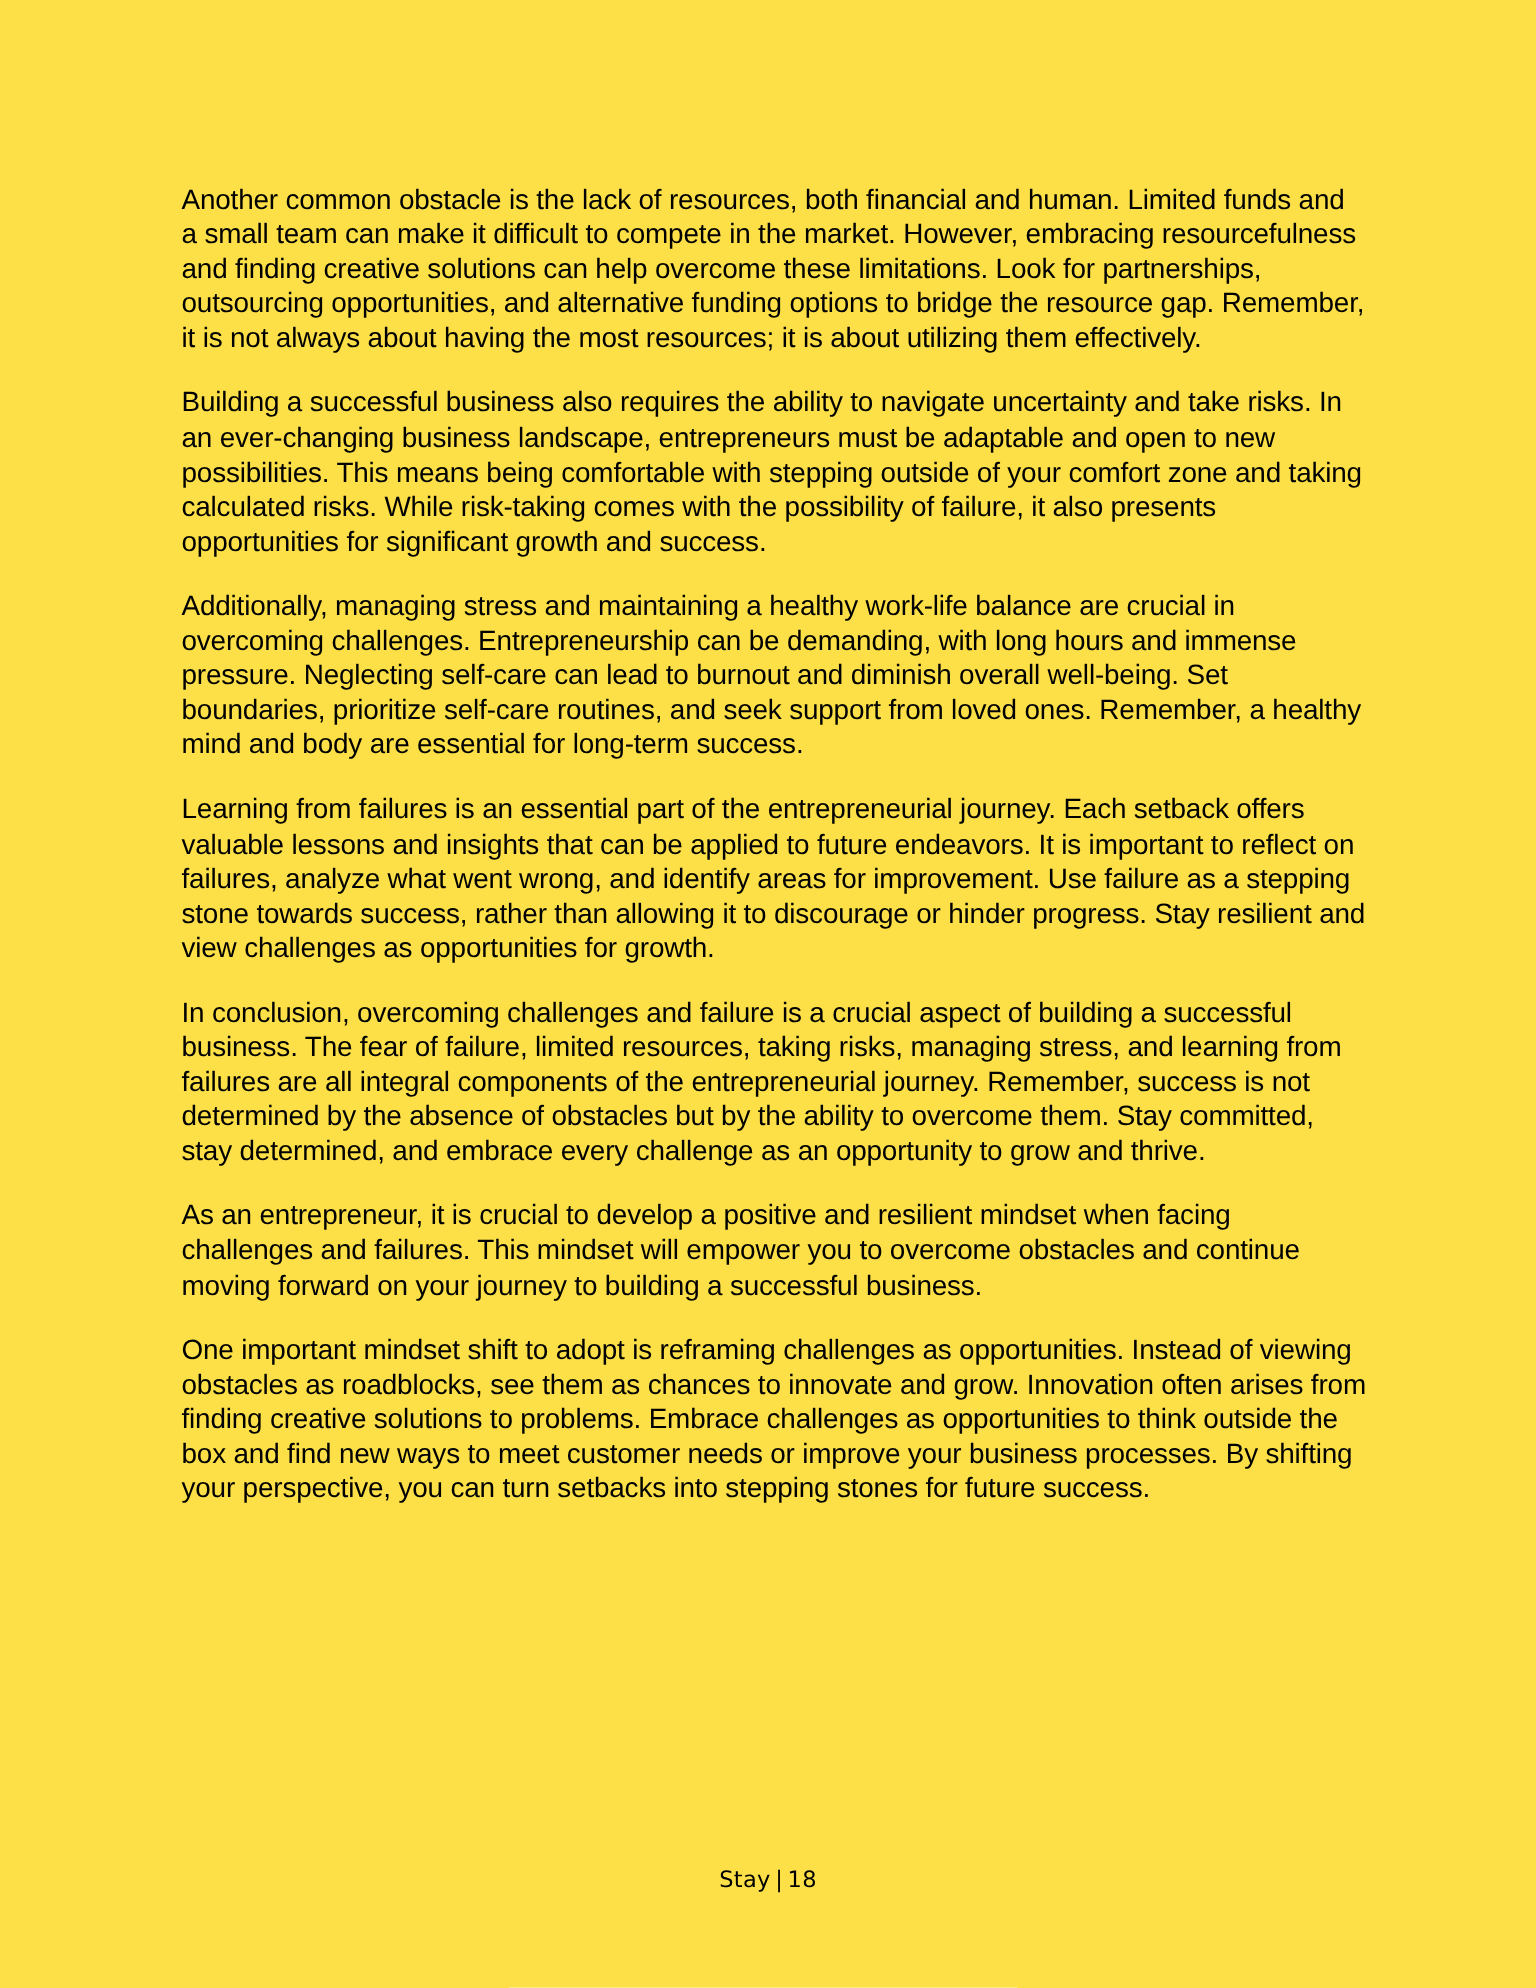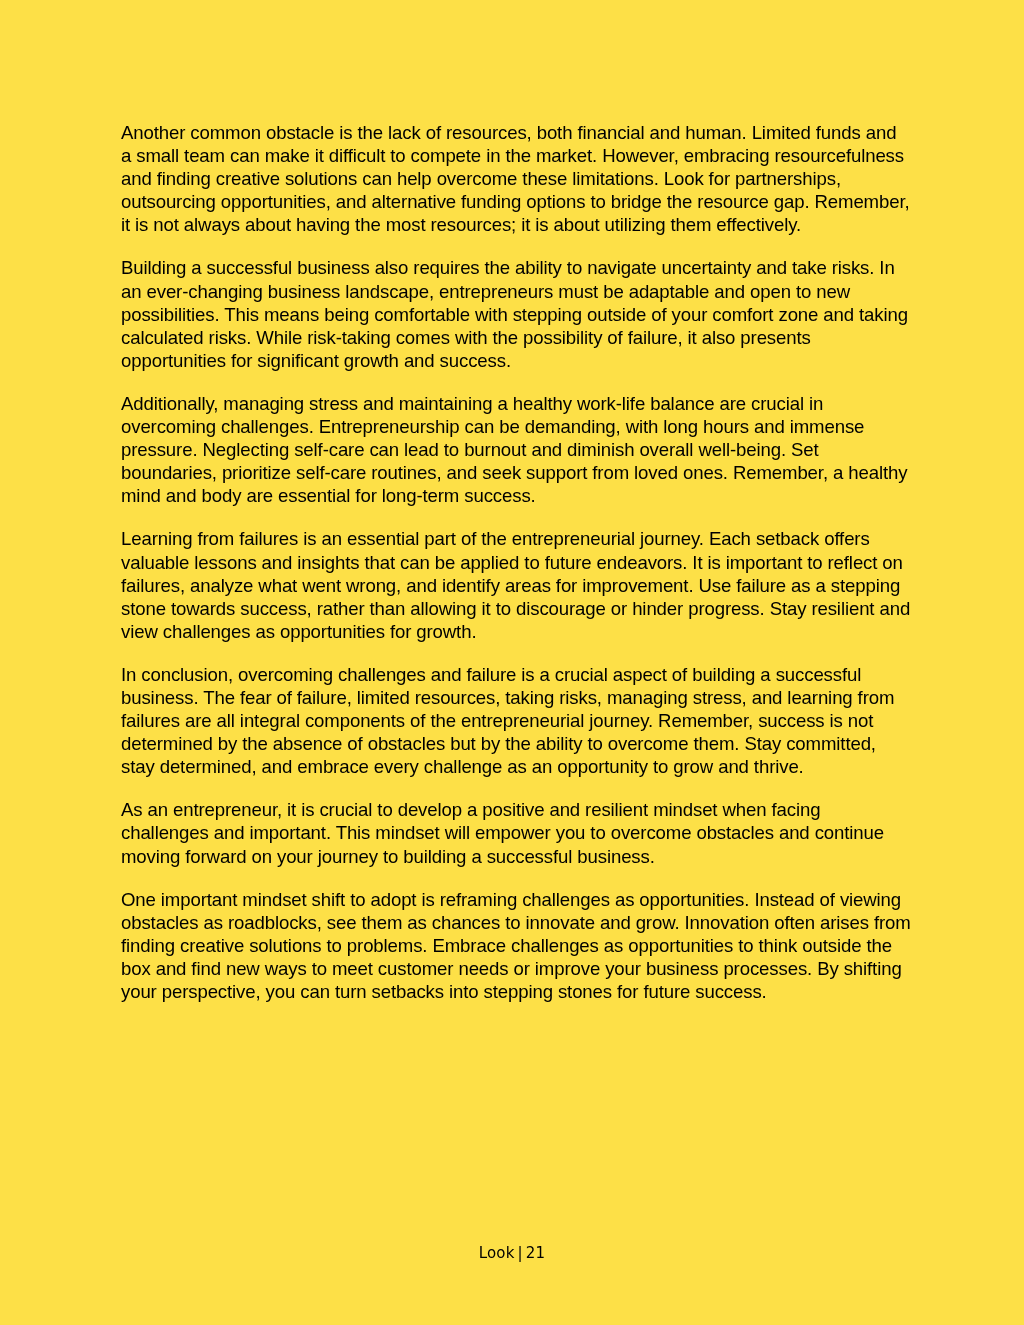--- a/index.html
+++ b/index.html
@@ -53,20 +53,20 @@
 </head>
 <body>
 
 <div class="page">
   <div class="content">
     <p>Another common obstacle is the lack of resources, both financial and human. Limited funds and a small team can make it difficult to compete in the market. However, embracing resourcefulness and finding creative solutions can help overcome these limitations. Look for partnerships, outsourcing opportunities, and alternative funding options to bridge the resource gap. Remember, it is not always about having the most resources; it is about utilizing them effectively.</p>
     <p>Building a successful business also requires the ability to navigate uncertainty and take risks. In an ever-changing business landscape, entrepreneurs must be adaptable and open to new possibilities. This means being comfortable with stepping outside of your comfort zone and taking calculated risks. While risk-taking comes with the possibility of failure, it also presents opportunities for significant growth and success.</p>
     <p>Additionally, managing stress and maintaining a healthy work-life balance are crucial in overcoming challenges. Entrepreneurship can be demanding, with long hours and immense pressure. Neglecting self-care can lead to burnout and diminish overall well-being. Set boundaries, prioritize self-care routines, and seek support from loved ones. Remember, a healthy mind and body are essential for long-term success.</p>
     <p>Learning from failures is an essential part of the entrepreneurial journey. Each setback offers valuable lessons and insights that can be applied to future endeavors. It is important to reflect on failures, analyze what went wrong, and identify areas for improvement. Use failure as a stepping stone towards success, rather than allowing it to discourage or hinder progress. Stay resilient and view challenges as opportunities for growth.</p>
     <p>In conclusion, overcoming challenges and failure is a crucial aspect of building a successful business. The fear of failure, limited resources, taking risks, managing stress, and learning from failures are all integral components of the entrepreneurial journey. Remember, success is not determined by the absence of obstacles but by the ability to overcome them. Stay committed, stay determined, and embrace every challenge as an opportunity to grow and thrive.</p>
-    <p>As an entrepreneur, it is crucial to develop a positive and resilient mindset when facing challenges and important. This mindset will empower you to overcome obstacles and continue moving forward on your journey to building a successful business.</p>
+    <p>As an entrepreneur, it is crucial to develop a positive and resilient mindset when facing challenges and failures. This mindset will empower you to overcome obstacles and continue moving forward on your journey to building a successful business.</p>
     <p>One important mindset shift to adopt is reframing challenges as opportunities. Instead of viewing obstacles as roadblocks, see them as chances to innovate and grow. Innovation often arises from finding creative solutions to problems. Embrace challenges as opportunities to think outside the box and find new ways to meet customer needs or improve your business processes. By shifting your perspective, you can turn setbacks into stepping stones for future success.</p>
   </div>
 
   <div class="footer">
-    <span>Look</span><span class="sep">|</span><span>21</span>
+    <span>Stay</span><span class="sep">|</span><span>18</span>
   </div>
 </div>
 
 </body></html>

